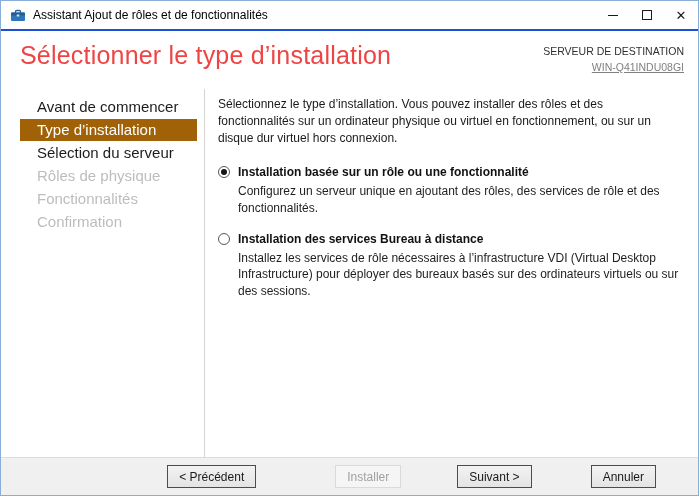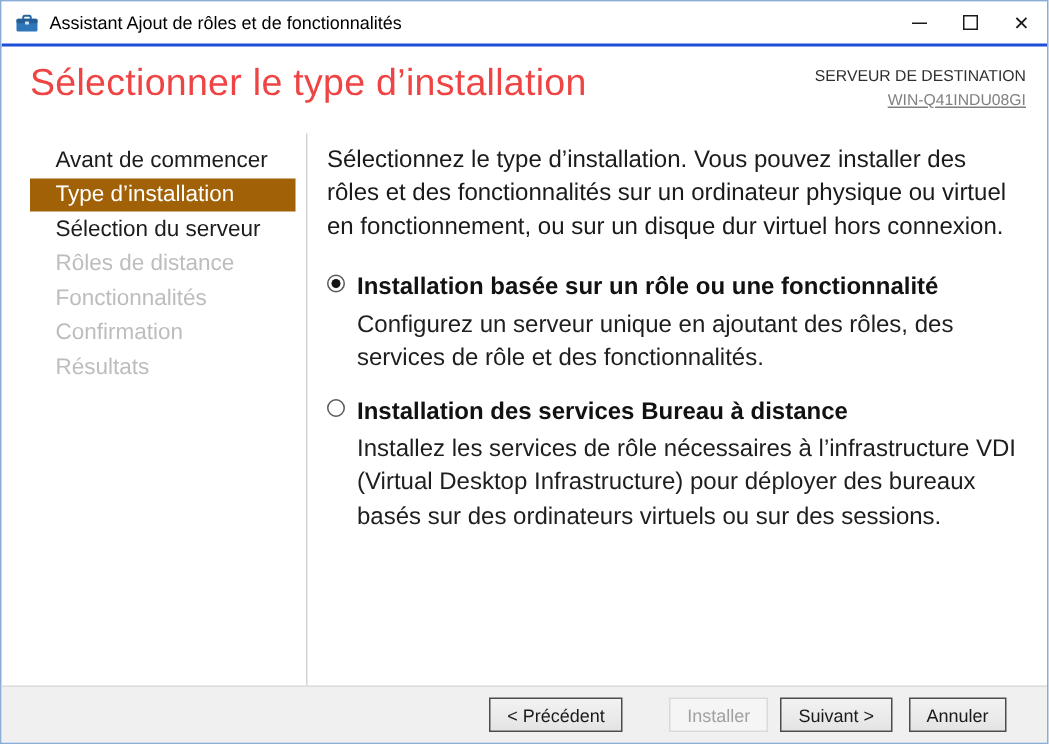--- a/index.html
+++ b/index.html
@@ -51,21 +51,21 @@
     font-size: 15px;
     margin: 0 7px 1px 19px;
     padding-left: 17px;
     color: #1c1c1c;
     cursor: pointer;
     white-space: nowrap;
   }
   .nav-item.selected { background: #a16207; color: #ffffff; }
   .nav-item.disabled { color: #bdbdbd; cursor: default; }
 
-  .main { flex: 1; padding: 7px 16px 2px 13px; font-size: 16px; line-height: 1.4; }
+  .main { flex: 1; padding: 7px 16px 2px 13px; font-size: 12px; line-height: 1.4; }
   .intro { max-width: 484px; margin: 0 0 18px 0; color: #1a1a1a; }
 
   .option { display: flex; margin-bottom: 14px; cursor: pointer; }
   .radio {
     flex: 0 0 12px; width: 12px; height: 12px;
     border: 1px solid #585858; border-radius: 50%;
     background: #fff; margin-top: 2px; position: relative;
   }
   .radio.checked::after {
     content: ""; position: absolute; left: 2px; top: 2px;
@@ -74,21 +74,22 @@
   .option-body { margin-left: 8px; max-width: 472px; }
   .option-label { font-weight: bold; margin-bottom: 2px; color: #121212; }
   .option-desc { color: #1e1e1e; }
 
   
   .footer {
     flex: 0 0 38px;
     background: #f0f0f0;
     border-top: 1px solid #dcdcdc;
     display: flex; align-items: center; justify-content: flex-end;
-    padding-right: 27px;
+    padding-right: 42px;
+    gap: 48px;
   }
   .btn {
     height: 23px; min-width: 60px; padding: 0 11px;
     font-size: 12px; font-family: inherit; color: #1a1a1a;
     background: linear-gradient(#f2f2f2, #e4e4e4);
     border: 1px solid #4c4c4c;
     cursor: pointer;
   }
   .btn-suivant { margin-left: 8px; }
   .btn-installer { margin-left: 31px; }
@@ -130,24 +131,23 @@
     <div class="dest-server">WIN-Q41INDU08GI</div>
   </div>
 </div>
 
 <div class="content">
 
   <div class="sidebar">
     <div class="nav-item">Avant de commencer</div>
     <div class="nav-item selected">Type d’installation</div>
     <div class="nav-item">Sélection du serveur</div>
-    <div class="nav-item disabled">Rôles de distance</div>
+    <div class="nav-item disabled">Rôles de physique</div>
     <div class="nav-item disabled">Fonctionnalités</div>
     <div class="nav-item disabled">Confirmation</div>
-    <div class="nav-item disabled">Résultats</div>
   </div>
 
   <div class="main">
     <p class="intro">Sélectionnez le type d’installation. Vous pouvez installer des rôles et des fonctionnalités sur un ordinateur physique ou virtuel en fonctionnement, ou sur un disque dur virtuel hors connexion.</p>
 
     <div class="option">
       <span class="radio checked"></span>
       <div class="option-body">
         <div class="option-label">Installation basée sur un rôle ou une fonctionnalité</div>
         <div class="option-desc">Configurez un serveur unique en ajoutant des rôles, des services de rôle et des fonctionnalités.</div>

